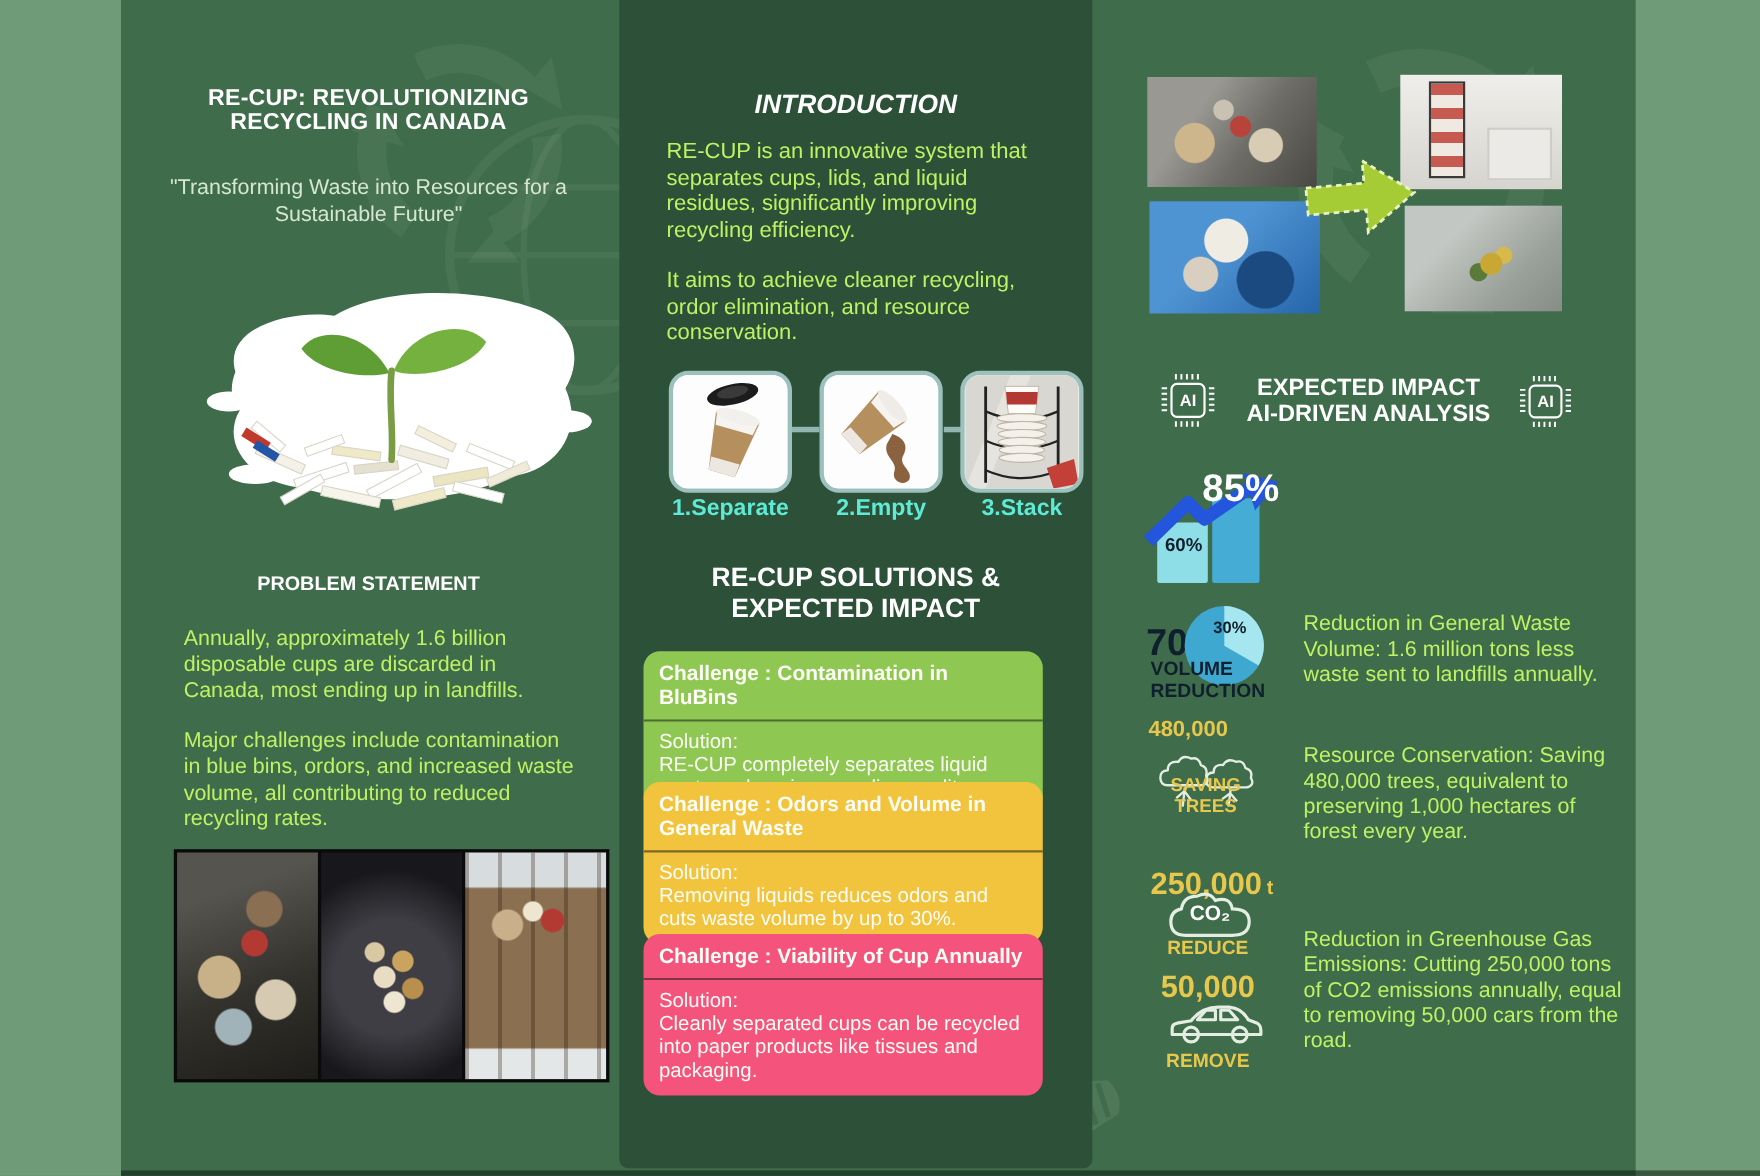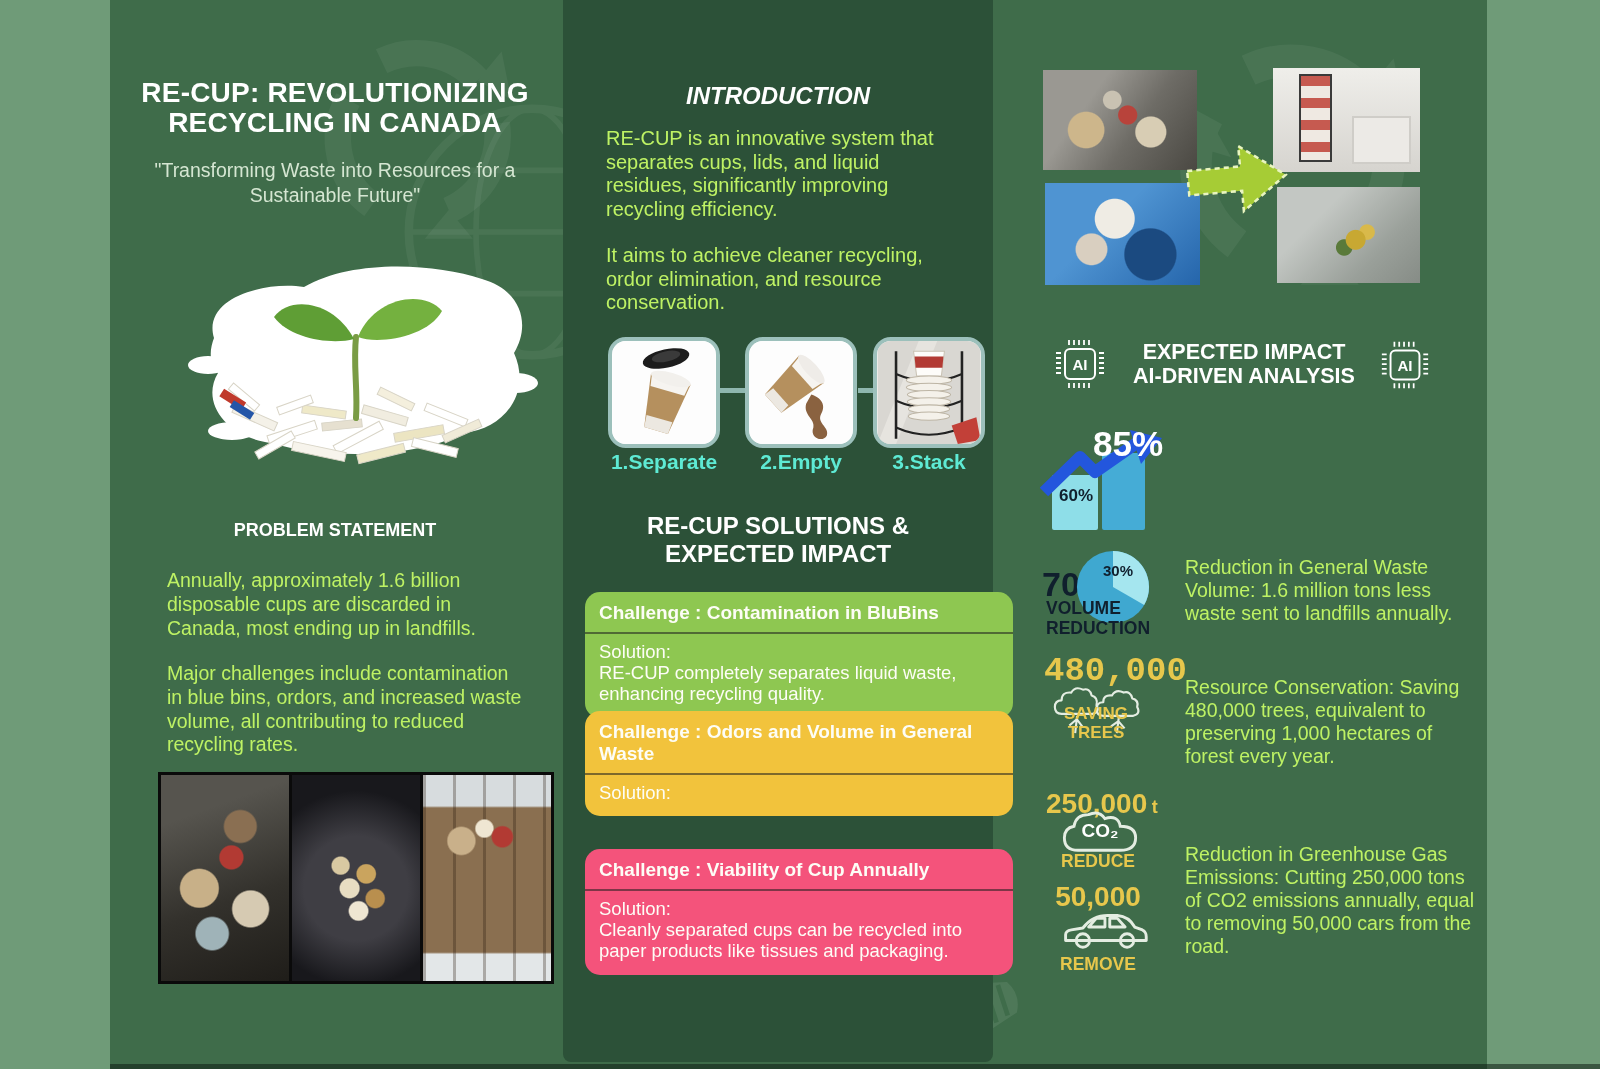--- a/index.html
+++ b/index.html
@@ -13,40 +13,40 @@
   .strip { position:absolute; top:0; height:1069px; background:#6f9b78; }
   .panel-mid { position:absolute; left:563px; top:0; width:430px; height:1062px;
     background:#2c5138; border-radius:0 0 8px 8px; }
   .bottom-bar { position:absolute; left:110px; bottom:0; width:1490px; height:5px;
     background:rgba(14,30,20,.55); }
 
   .h-white { color:#ffffff; font-weight:bold; text-align:center; }
   .txt { color:#bef264; }
 
   
-  .lp-title   { left:130px; top:78px;  width:410px; font-size:28px; line-height:1.06; letter-spacing:.2px; }
+  .lp-title   { left:130px; top:78px;  width:410px; font-size:21px; line-height:1.06; letter-spacing:.2px; }
   .lp-tagline { left:140px; top:158px; width:390px; font-size:19.5px; line-height:1.3; color:#d5e6d2; text-align:center; }
   .lp-problem { left:130px; top:520px; width:410px; font-size:18px; }
   .lp-para1   { left:167px; top:569px; width:362px; font-size:19.5px; line-height:1.22; }
   .lp-para2   { left:167px; top:662px; width:362px; font-size:19.5px; line-height:1.22; }
   .lp-photos  { left:158px; top:772px; width:396px; height:212px; background:#0a0a0a;
                 padding:3px; display:flex; gap:3px; }
   .lp-photos .photo { flex:1; height:100%; }
 
   
   .mp-intro-h { left:603px; top:82px;  width:350px; font-size:24px;font-style:italic; }
   .mp-para1   { left:606px; top:127px; width:352px; font-size:20px; line-height:1.18; }
   .mp-para2   { left:606px; top:244px; width:352px; font-size:20px; line-height:1.18; }
   .step-card  { top:337px; width:112px; height:111px; background:#ffffff;
                 border:4px solid #9cc0bb; border-radius:18px; overflow:hidden; }
   .step-card svg { width:100%; height:100%; display:block; }
   .step-conn  { top:388px; width:25px; height:5px; background:#8fb7af; }
   .step-label { top:450px; width:136px; text-align:center; font-size:21px; font-weight:bold; color:#5eead4; }
   .mp-sol-h   { left:603px; top:512px; width:350px; font-size:24px; line-height:1.16; }
-  .sol-card   { left:585px; width:428px; border-radius:15px; color:#fdfdf6; overflow:hidden; }
+  .sol-card   { left:585px; width:363px; border-radius:15px; color:#fdfdf6; overflow:hidden; }
   .sol-head   { padding:10px 14px 8px 14px; font-size:19px; font-weight:bold; line-height:1.15; }
   .sol-divider{ height:0; border-top:2px solid rgba(30,30,30,.55); }
   .sol-body   { padding:7px 14px 13px 14px; font-size:18.5px; line-height:1.15; }
   .sol-label  { display:block; }
 
   
   .rp-photo { position:absolute; }
   .chip { position:absolute; }
   .chip svg { width:100%; height:100%; display:block; }
   .chip .chip-txt { position:absolute; left:0; top:0; width:100%; height:100%;
@@ -233,20 +233,21 @@
     <div class="sol-body">
       <span class="sol-label">Solution:</span>
       <span>RE-CUP completely separates liquid waste, enhancing recycling quality.</span>
     </div>
   </div>
   <div class="abs sol-card" style="top: 711px; background-color: rgb(242, 195, 60);">
     <div class="sol-head">Challenge : Odors and Volume in General Waste</div>
     <div class="sol-divider"></div>
     <div class="sol-body">
       <span class="sol-label">Solution:</span>
+      <span>Removing liquids reduces odors and cuts waste volume by up to 30%.</span>
     </div>
   </div>
   <div class="abs sol-card" style="top: 849px; background-color: rgb(244, 83, 123);">
     <div class="sol-head">Challenge : Viability of Cup Annually</div>
     <div class="sol-divider"></div>
     <div class="sol-body">
       <span class="sol-label">Solution:</span>
       <span>Cleanly separated cups can be recycled into paper products like tissues and packaging.</span>
     </div>
   </div>
@@ -318,21 +319,21 @@
     <circle cx="50" cy="50" r="44" fill="#3fa8d0"></circle>
     <path d="M50,50 L50,6 A44,44 0 0 1 88,72 Z" fill="#a5e6ef"></path>
   </svg>
   <span class="abs navy" style="left:1103px;top:562px;font-size:15px;">30%</span>
   <div class="abs navy" style="left:1046px;top:599px;font-size:17.5px;line-height:1.12;">
     <div>VOLUME</div>
     <div>REDUCTION</div>
   </div>
   <div class="abs txt desc" style="left:1185px;top:556px;">Reduction in General Waste Volume: 1.6 million tons less waste sent to landfills annually.</div>
 
-  <span class="abs yellow" style="left:1044px;top:652px;font-size:34px;font-family:Liberation Mono, monospace;">480,000</span>
+  <span class="abs yellow" style="left:1044px;top:652px;font-size:20px;">480,000</span>
   <svg class="abs" style="left:1050px;top:684px;width:92px;height:52px;" viewBox="0 0 95 52">
     <g fill="none" stroke="#e4ede2" stroke-width="2.2" stroke-linejoin="round">
       <path d="M12,30 Q5,30 5,23 Q5,16 12,16 Q12,7 22,8 Q26,1 34,5 Q41,3 43,11 Q50,13 48,21 Q52,28 44,30 Z"></path>
       <path d="M26,50 L28,32 M20,42 L27,36 M34,44 L28,36"></path>
       <path d="M55,32 Q48,32 48,25 Q48,18 55,18 Q55,10 64,11 Q68,4 76,8 Q83,6 85,14 Q92,16 90,23 Q94,30 86,32 Z"></path>
       <path d="M69,50 L71,34 M63,43 L70,38 M77,45 L71,38"></path>
     </g>
   </svg>
   <div class="abs yellow ctr" style="left:1046px;top:704px;width:100px;font-size:17px;line-height:1.12;">
     <div>SAVING</div>

